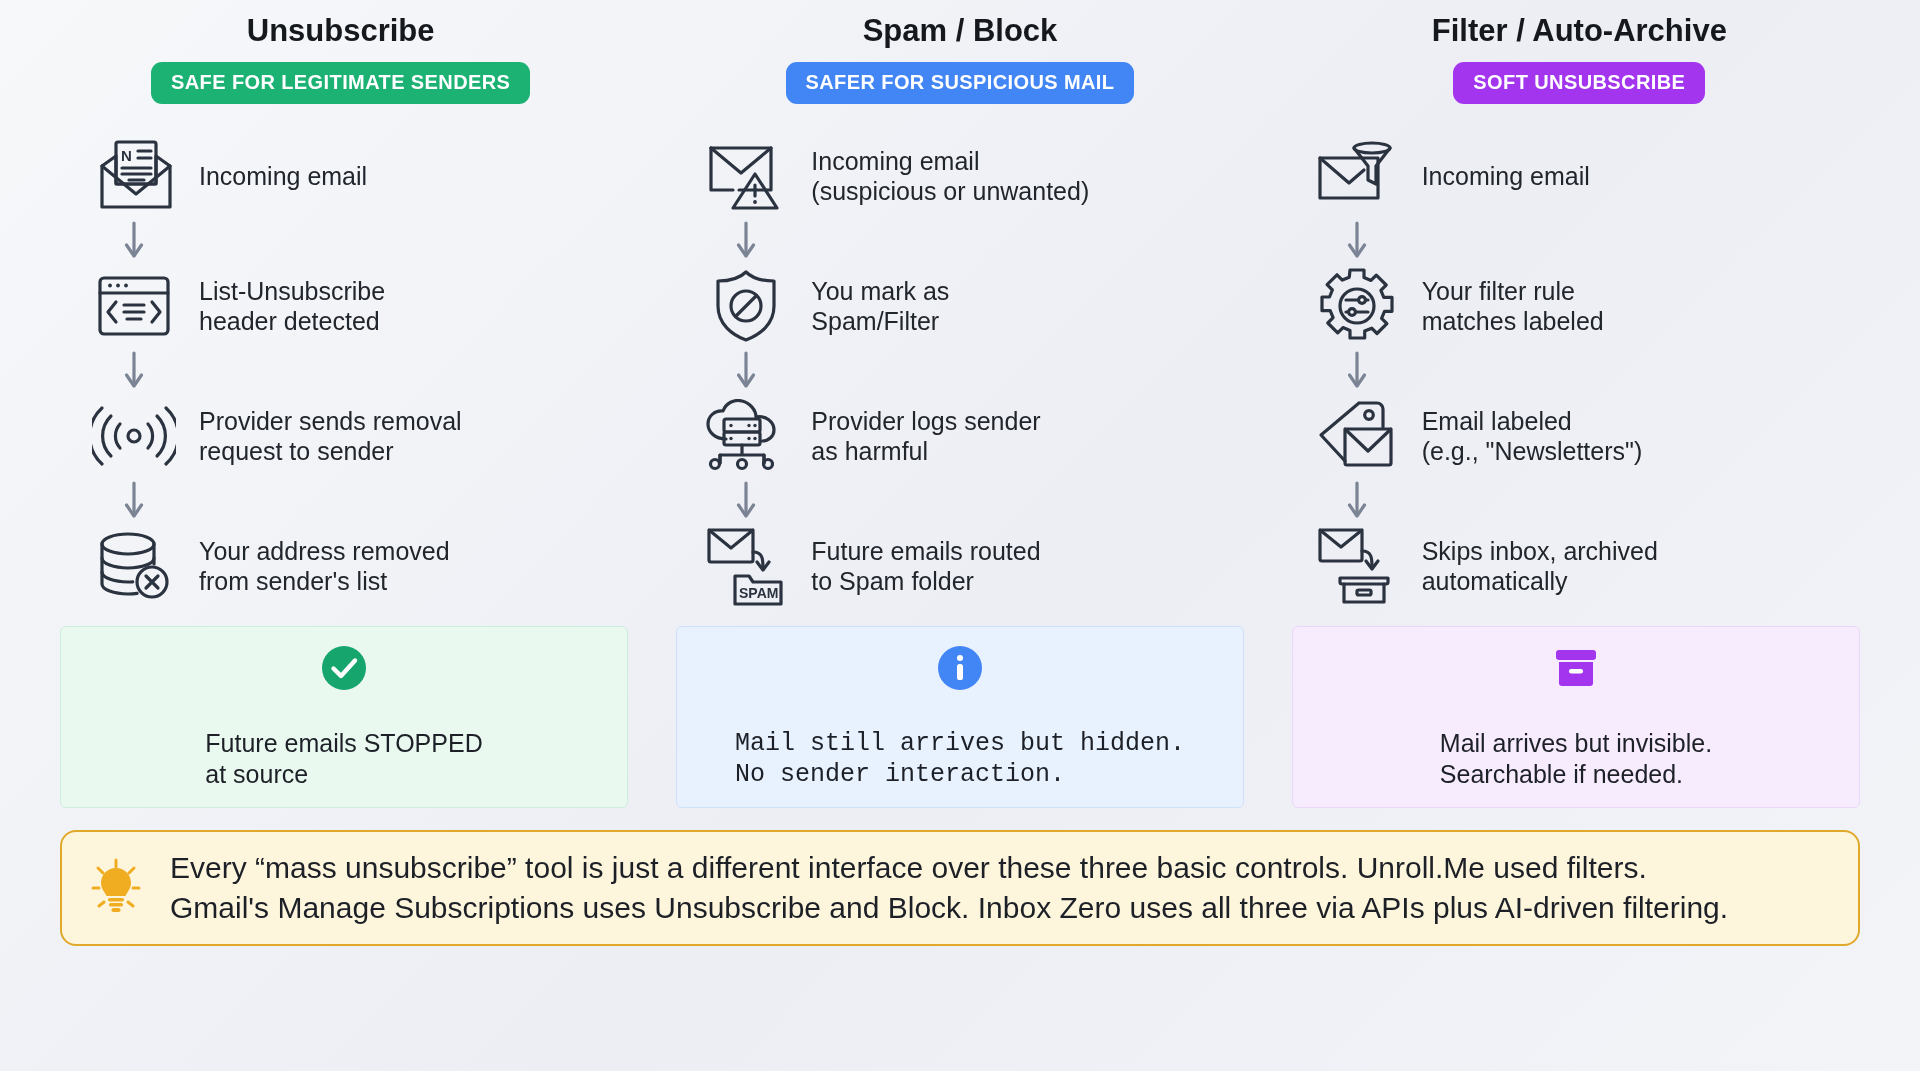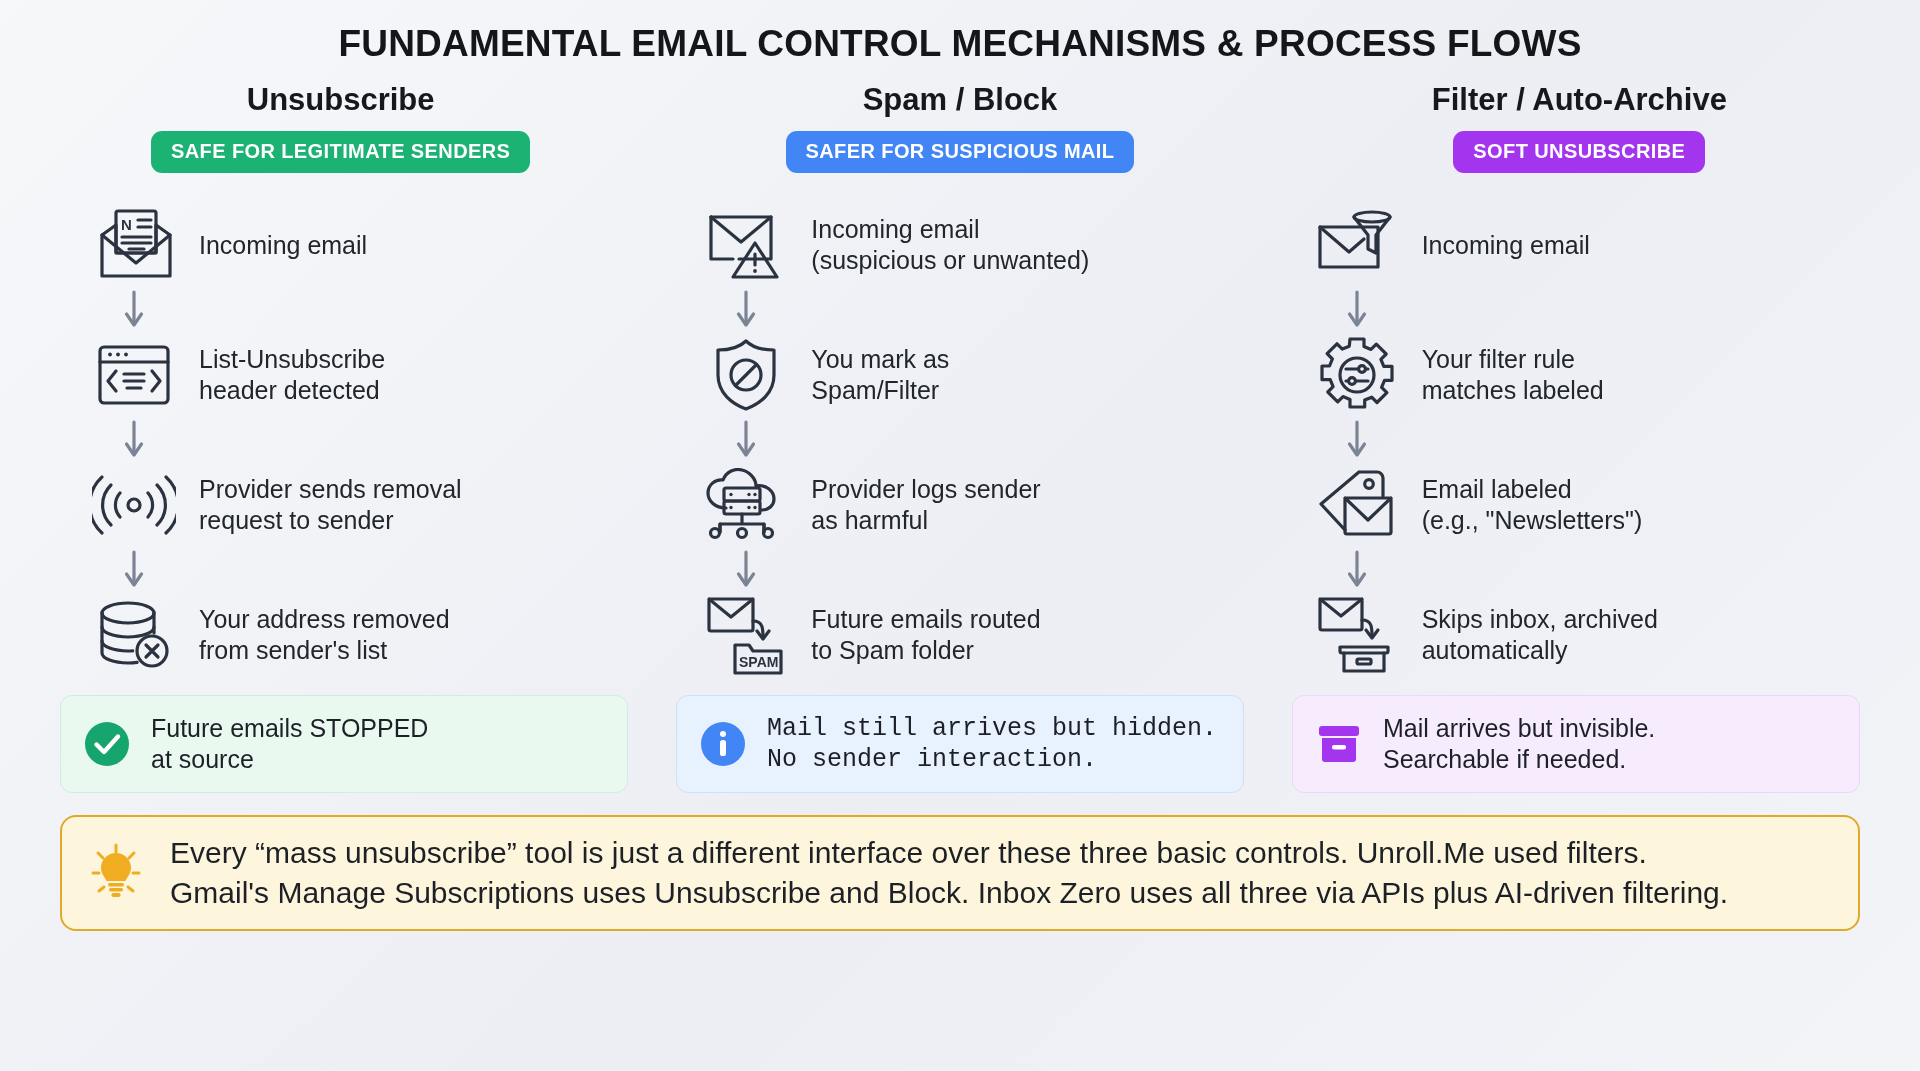--- a/index.html
+++ b/index.html
@@ -115,25 +115,26 @@
   
   .outcomes {
     display: grid;
     grid-template-columns: 1fr 1fr 1fr;
     column-gap: 48px;
     margin-top: 18px;
   }
   .outcome {
     display: flex;
     align-items: center;
-    gap: 20px;
-    border-radius: 12px;
+    gap: 36px;
+    border-radius: 6px;
     padding: 17px 22px;
     box-sizing: border-box;
     min-height: 96px;
+    flex-direction: column;
   }
   .outcome.green  { background: #e9f9f0; border: 1px solid #cdeedd; }
   .outcome.blue   { background: #e8f1fe; border: 1px solid #cfe0fb; font-family: Liberation Mono, monospace; }
   .outcome.purple { background: #f7ecfd; border: 1px solid #ecd6fa; }
 
   .outcome-icon {
     width: 48px; min-width: 48px; height: 48px;
     display:flex; align-items:center; justify-content:center;
   }
   .outcome-text {
@@ -161,21 +162,20 @@
     line-height: 1.33;
     color: #1d2127;
     white-space: pre-line;
   }
 </style>
 </head>
 <body>
 
 <div class="page">
 
-  <div class="title">FUNDAMENTAL EMAIL CONTROL MECHANISMS &amp; PROCESS FLOWS</div>
 
   <div class="columns">
 
     <div class="col">
       <div class="col-title">Unsubscribe</div>
       <div class="badge green">SAFE FOR LEGITIMATE SENDERS</div>
 
       <div class="flow c1">
 
         <div class="step">

